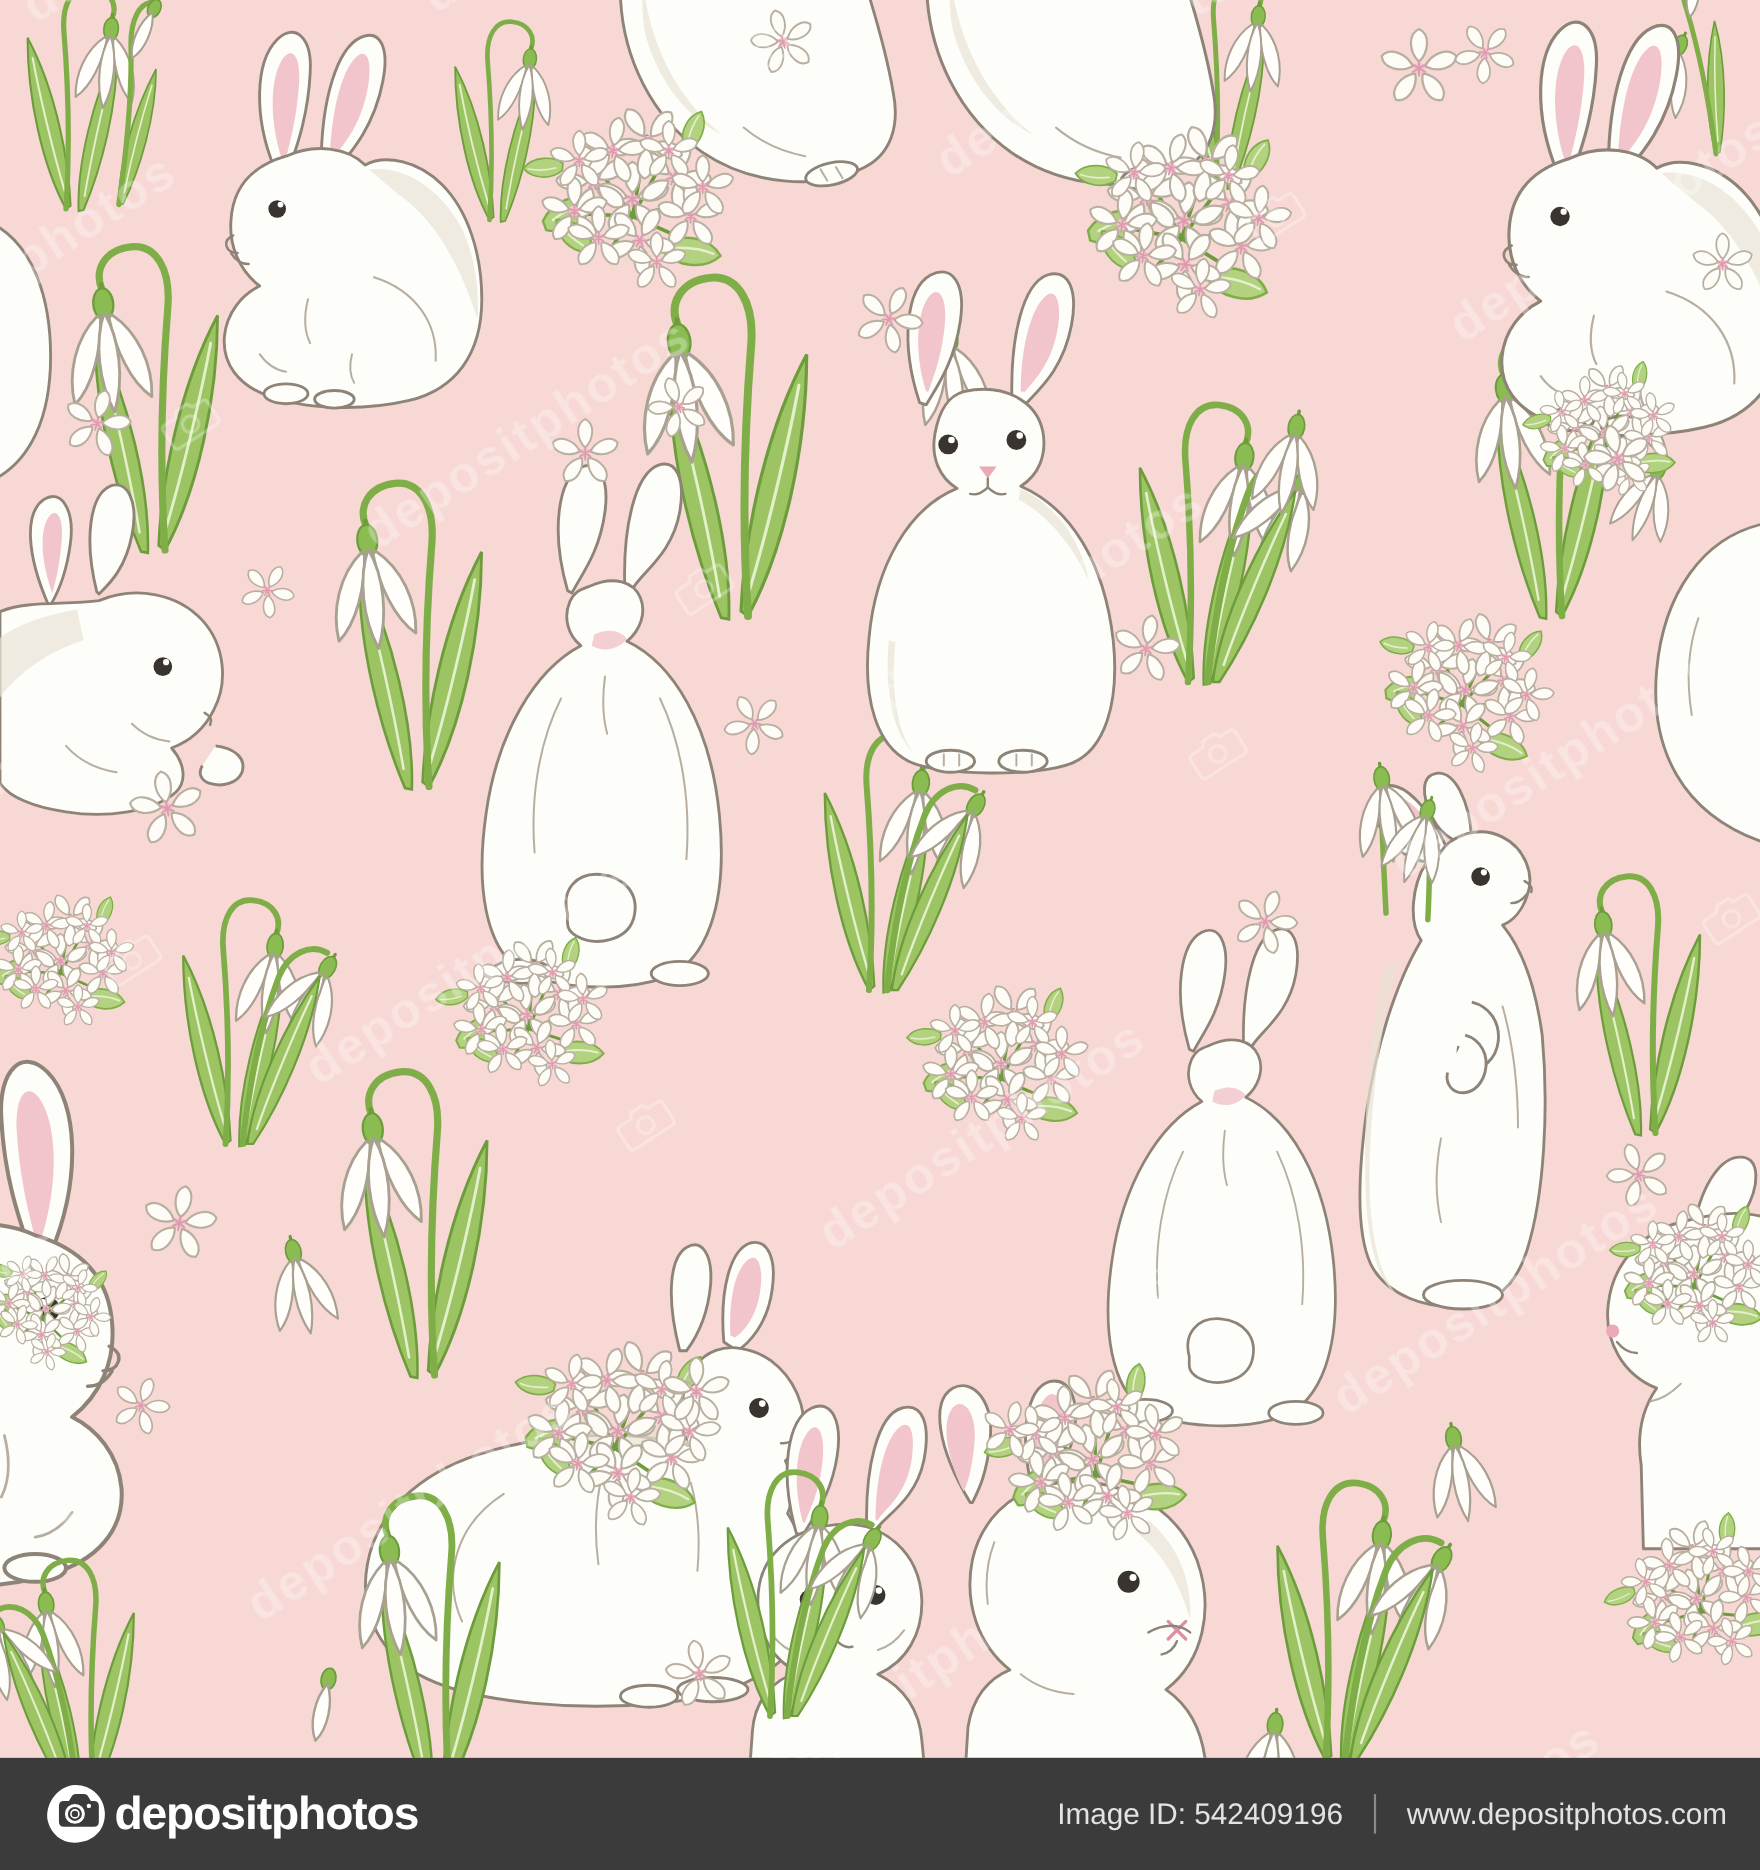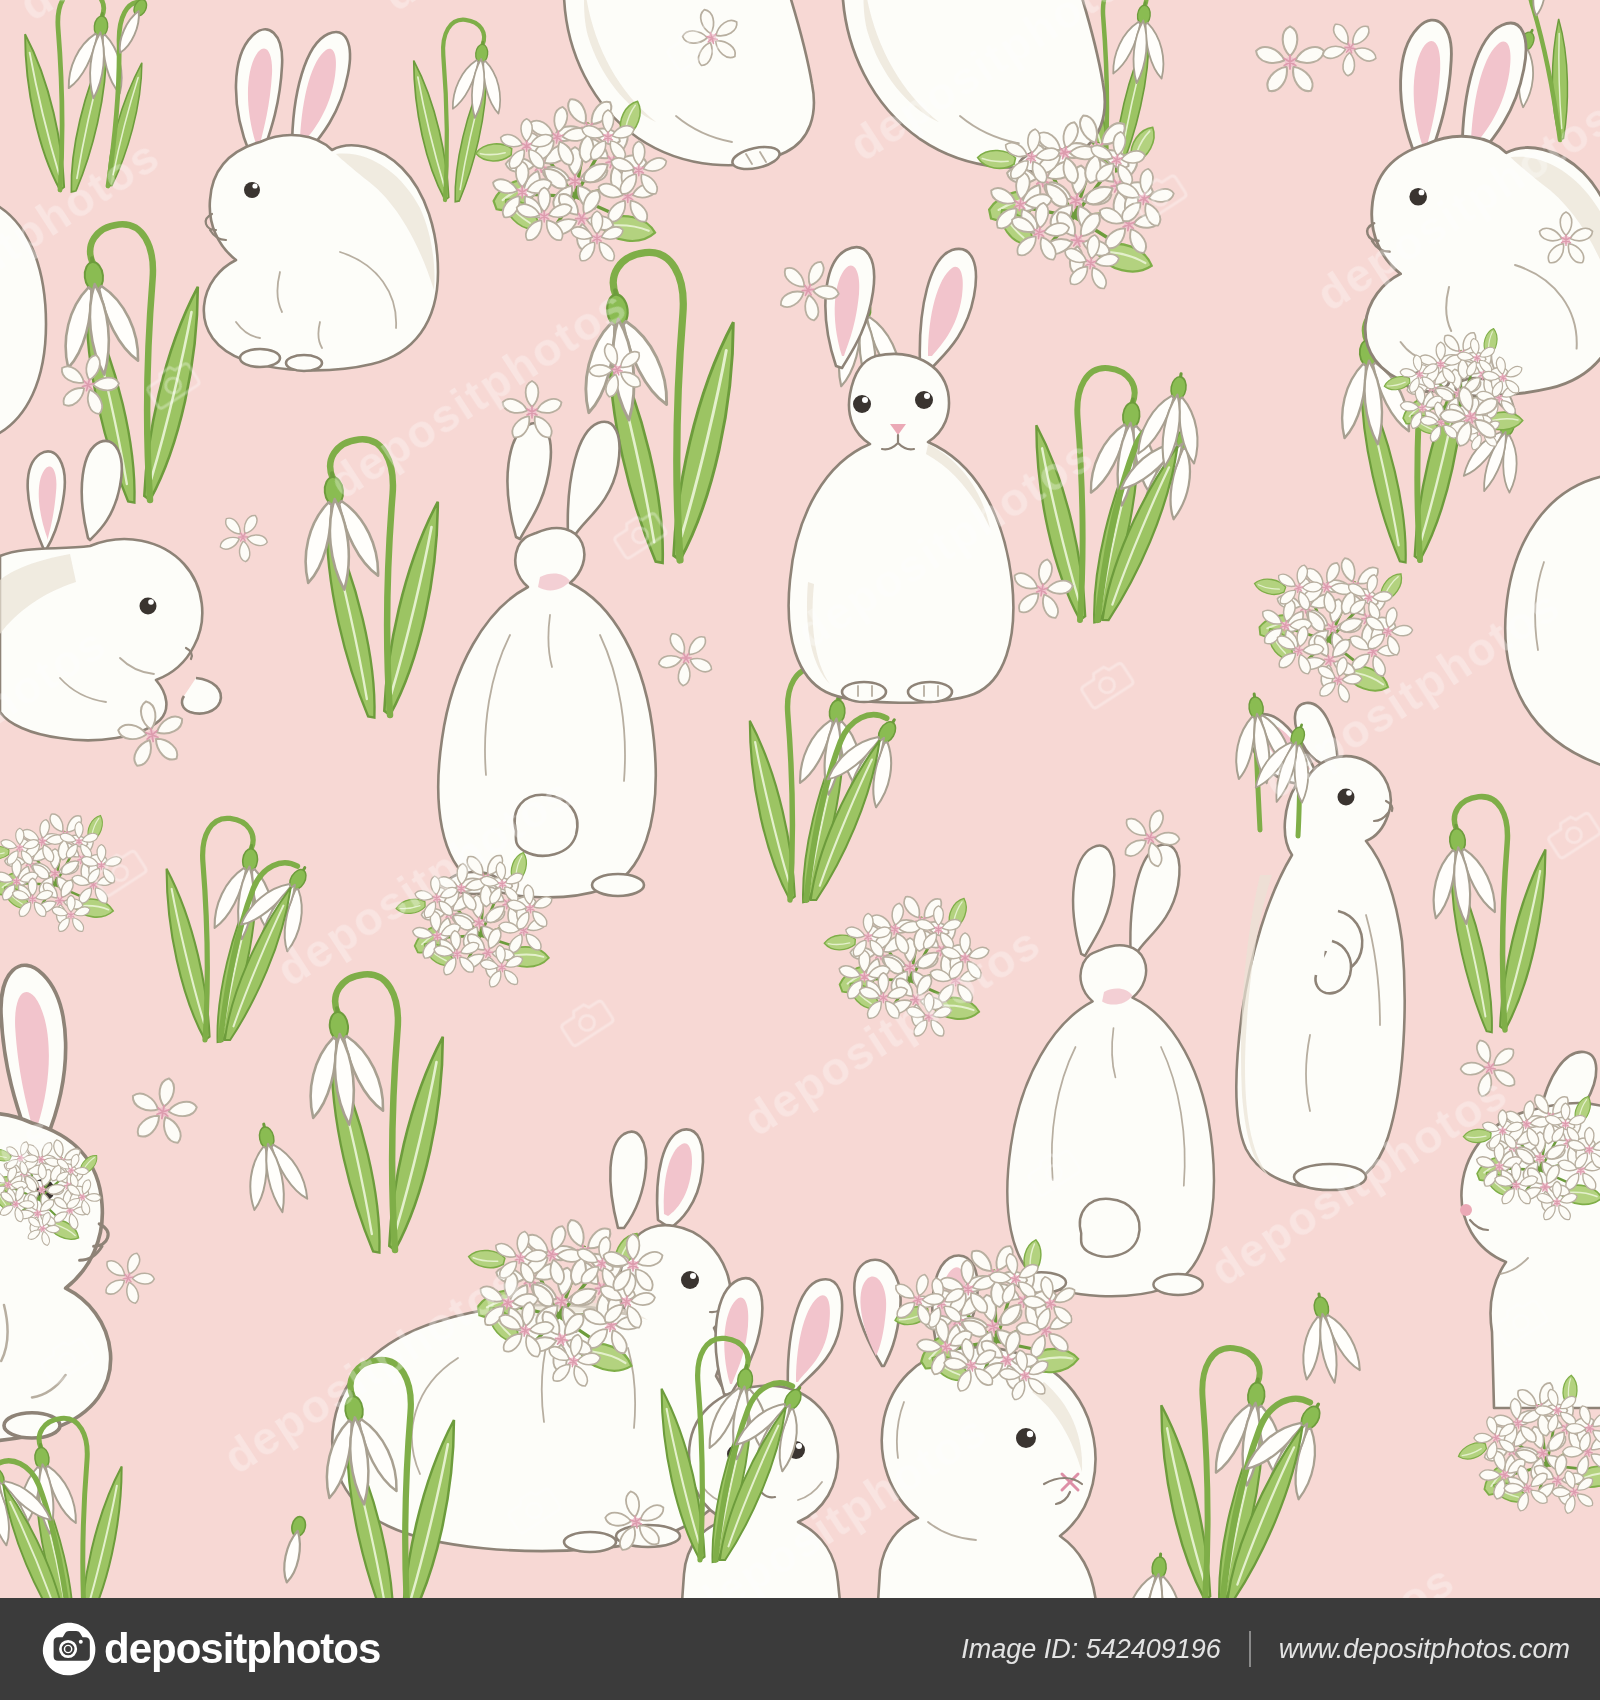--- a/index.html
+++ b/index.html
@@ -27,21 +27,21 @@
   .bs{fill:none;stroke:#dd9cae;stroke-width:1.6;stroke-linecap:round;}
   .wmt{font-family:"Liberation Sans",sans-serif;font-weight:bold;font-size:46px;letter-spacing:2px;fill:#ffffff;}
   .cams{stroke:#ffffff;fill:none;opacity:.30;stroke-width:3;}
   .wmg{opacity:.30;}
 
   
   #footer{position:absolute;left:0;top:1598px;width:1600px;height:102px;background:#3b3b3b;display:flex;align-items:center;box-sizing:border-box;padding:0 30px 0 40px;}
   .brand{display:flex;align-items:center;}
   .brand-text{color:#ffffff;font-weight:bold;font-size:42px;letter-spacing:-1px;margin-left:6px;}
   .spacer{flex:1;}
-  .meta{display:flex;align-items:center;gap:28px;font-style:italic;}
+  .meta{display:flex;align-items:center;gap:28px;}
   .meta-text{color:#e3e3e3;font-size:27px;}
   .divider{width:2px;height:36px;background:#8a8a8a;}
 </style>
 </head>
 <body>
 
 <div id="stage">
 
 <svg id="artwork" width="1600" height="1598" viewBox="0 0 1600 1598">
   <defs>

